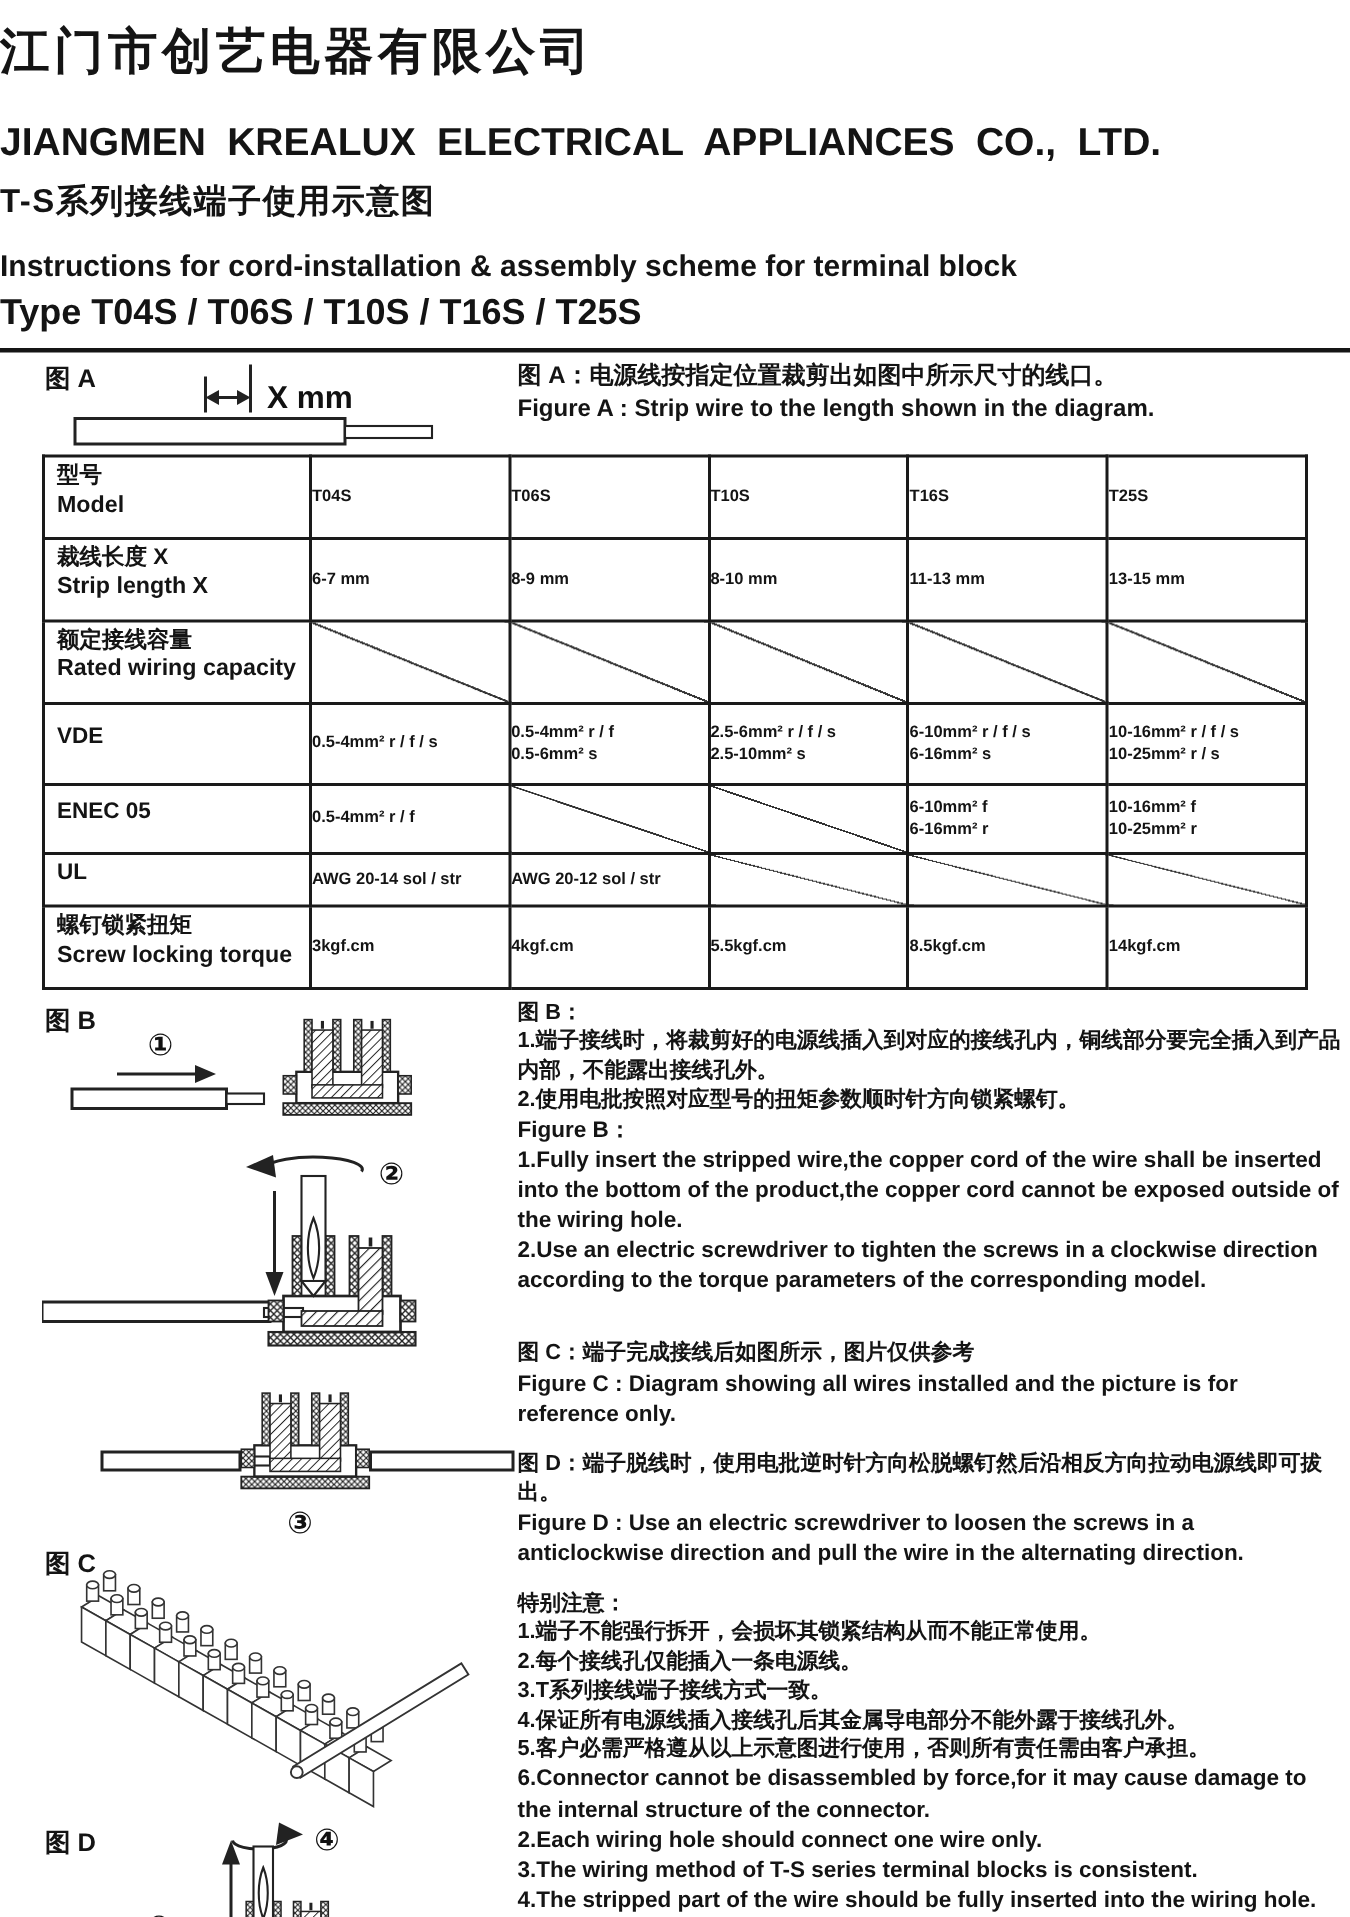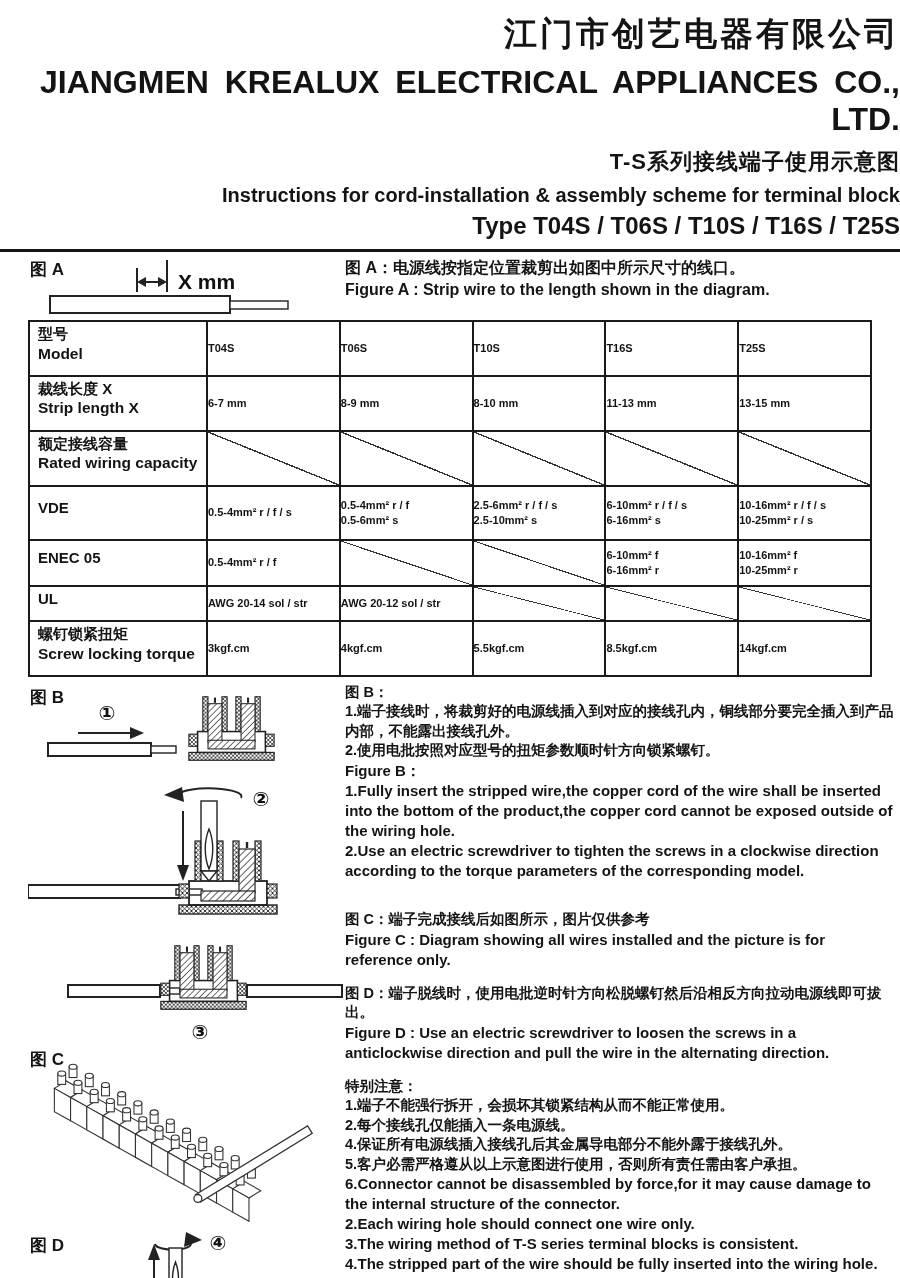--- a/index.html
+++ b/index.html
@@ -1,24 +1,24 @@
 <!DOCTYPE html>
 <html><head>
 <meta charset="utf-8">
 <style>
   *{margin:0;padding:0;box-sizing:border-box}
   html,body{width:900px;height:1278px;background:#fff;color:#141414;
     font-family:"Liberation Sans","DejaVu Sans",sans-serif;overflow:hidden}
   .page{position:relative;width:900px;height:1278px;font-weight:bold}
   
-  .hdr{text-align:right}
+  .hdr{text-align:left}
   .hdr-cn{font-size:33px;padding-top:12px;letter-spacing:3px}
-  .hdr-en{font-size:32px;margin-top:7px;word-spacing:7px}
+  .hdr-en{font-size:26px;margin-top:22px;word-spacing:7px}
   .hdr-sub-cn{font-size:22px;margin-top:9px;letter-spacing:1px}
-  .hdr-sub-en{font-size:20px;margin-top:7px}
+  .hdr-sub-en{font-size:20px;margin-top:18px}
   .hdr-type{font-size:24px;margin-top:5px}
   .rule{border-top:3px solid #151515;margin-top:9px}
   
   .figa{position:relative;height:66px}
   .figa-label{position:absolute;left:30px;top:6px;font-size:17px}
   .figa-svg{position:absolute;left:28px;top:0}
   .figa-cap{position:absolute;left:345px;top:5px;width:545px}
   .figa-cap div{font-size:16px;line-height:1.35}
   
   table{border-collapse:collapse;table-layout:fixed;margin:2px 0 0 28px;width:844px}
@@ -374,20 +374,21 @@
 
       <p class="pcn gap-lg">图 C：端子完成接线后如图所示，图片仅供参考</p>
       <p class="pen">Figure C : Diagram showing all wires installed and the picture is for reference only.</p>
 
       <p class="pcn gap-md">图 D：端子脱线时，使用电批逆时针方向松脱螺钉然后沿相反方向拉动电源线即可拔出。</p>
       <p class="pen">Figure D : Use an electric screwdriver to loosen the screws in a anticlockwise direction and pull the wire in the alternating direction.</p>
 
       <p class="pcn gap-md">特别注意：</p>
       <p class="pcn">1.端子不能强行拆开，会损坏其锁紧结构从而不能正常使用。</p>
       <p class="pcn">2.每个接线孔仅能插入一条电源线。</p>
+      <p class="pcn">3.T系列接线端子接线方式一致。</p>
       <p class="pcn">4.保证所有电源线插入接线孔后其金属导电部分不能外露于接线孔外。</p>
       <p class="pcn">5.客户必需严格遵从以上示意图进行使用，否则所有责任需由客户承担。</p>
       <p class="pen">6.Connector cannot be disassembled by force,for it may cause damage to the internal structure of the connector.</p>
       <p class="pen">2.Each wiring hole should connect one wire only.</p>
       <p class="pen">3.The wiring method of T-S series terminal blocks is consistent.</p>
       <p class="pen">4.The stripped part of the wire should be fully inserted into the wiring hole.</p>
 
       <div class="update">
         <div>更新日期:2025.6.30</div>
 

